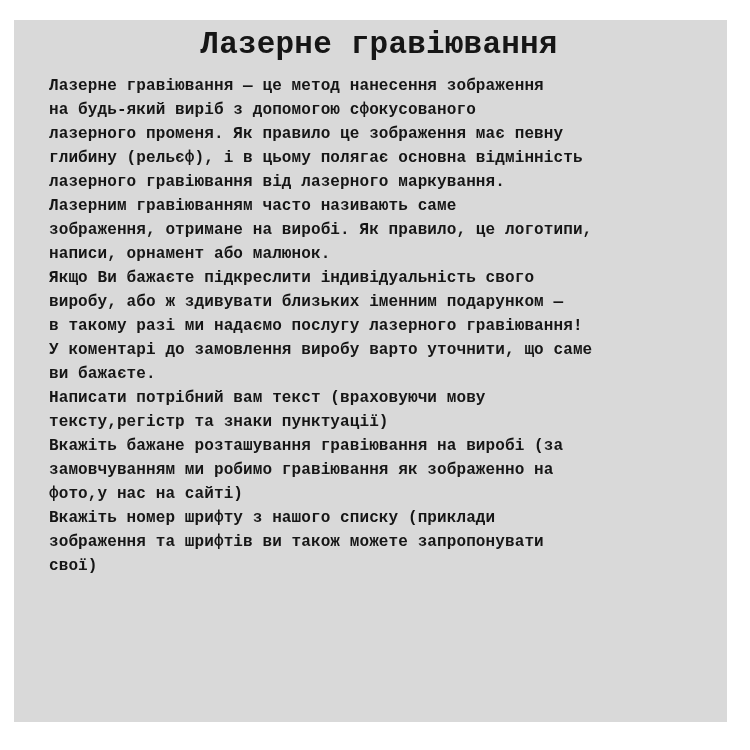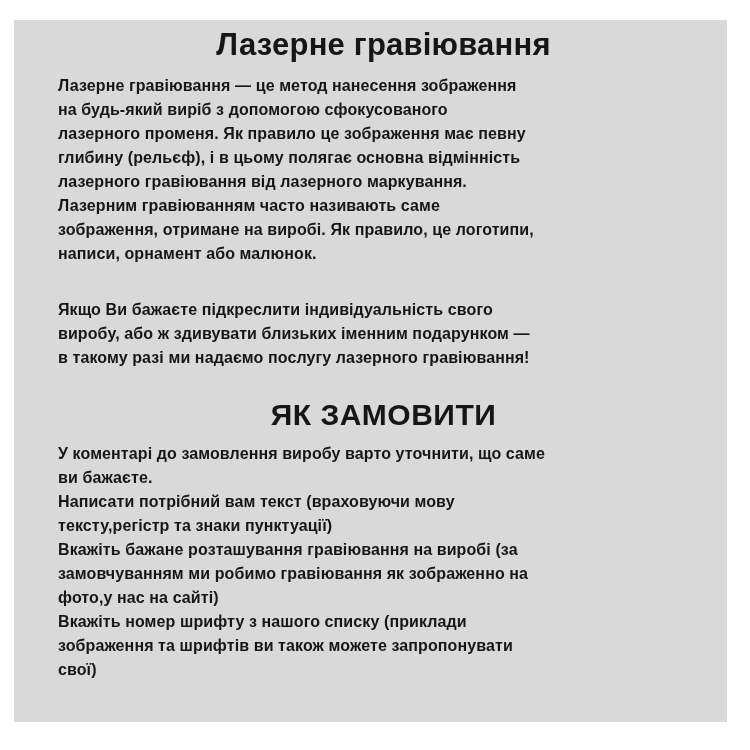--- a/index.html
+++ b/index.html
@@ -15,21 +15,22 @@
     position:relative;
     overflow:hidden;
   }
   .panel{
     position:absolute;
     left:14px;
     top:20px;
     width:713px;
     height:702px;
     background:var(--panel-bg);
-    padding:6px 18px 0 44px;
+    padding:6px 18px 0 35px;
+    font-family:Liberation Mono, monospace;
   }
   h1{
     font-size:31px;
     line-height:38px;
     font-weight:700;
     color:var(--text);
     text-align:center;
     letter-spacing:0.2px;
     margin:0 0 10px 0;
   }
@@ -44,21 +45,20 @@
   }
   .para{
     font-size:16px;
     line-height:24px;
     font-weight:700;
     color:var(--text);
     white-space:pre-line;
     letter-spacing:0.1px;
   }
   .para.offer{
-    margin-top:32px;
   }
 </style>
 </head>
 <body>
 
 <div class="panel">
   <h1>Лазерне гравіювання</h1>
 
   <div class="para">Лазерне гравіювання — це метод нанесення зображення
 на будь-який виріб з допомогою сфокусованого
@@ -66,21 +66,20 @@
 глибину (рельєф), і в цьому полягає основна відмінність
 лазерного гравіювання від лазерного маркування.
 Лазерним гравіюванням часто називають саме
 зображення, отримане на виробі. Як правило, це логотипи,
 написи, орнамент або малюнок.</div>
 
   <div class="para offer">Якщо Ви бажаєте підкреслити індивідуальність свого
 виробу, або ж здивувати близьких іменним подарунком —
 в такому разі ми надаємо послугу лазерного гравіювання!</div>
 
-  <h2>ЯК ЗАМОВИТИ</h2>
 
   <div class="para">У коментарі до замовлення виробу варто уточнити, що саме
 ви бажаєте.
 Написати потрібний вам текст (враховуючи мову
 тексту,регістр та знаки пунктуації)
 Вкажіть бажане розташування гравіювання на виробі (за
 замовчуванням ми робимо гравіювання як зображенно на
 фото,у нас на сайті)
 Вкажіть номер шрифту з нашого списку (приклади
 зображення та шрифтів ви також можете запропонувати

